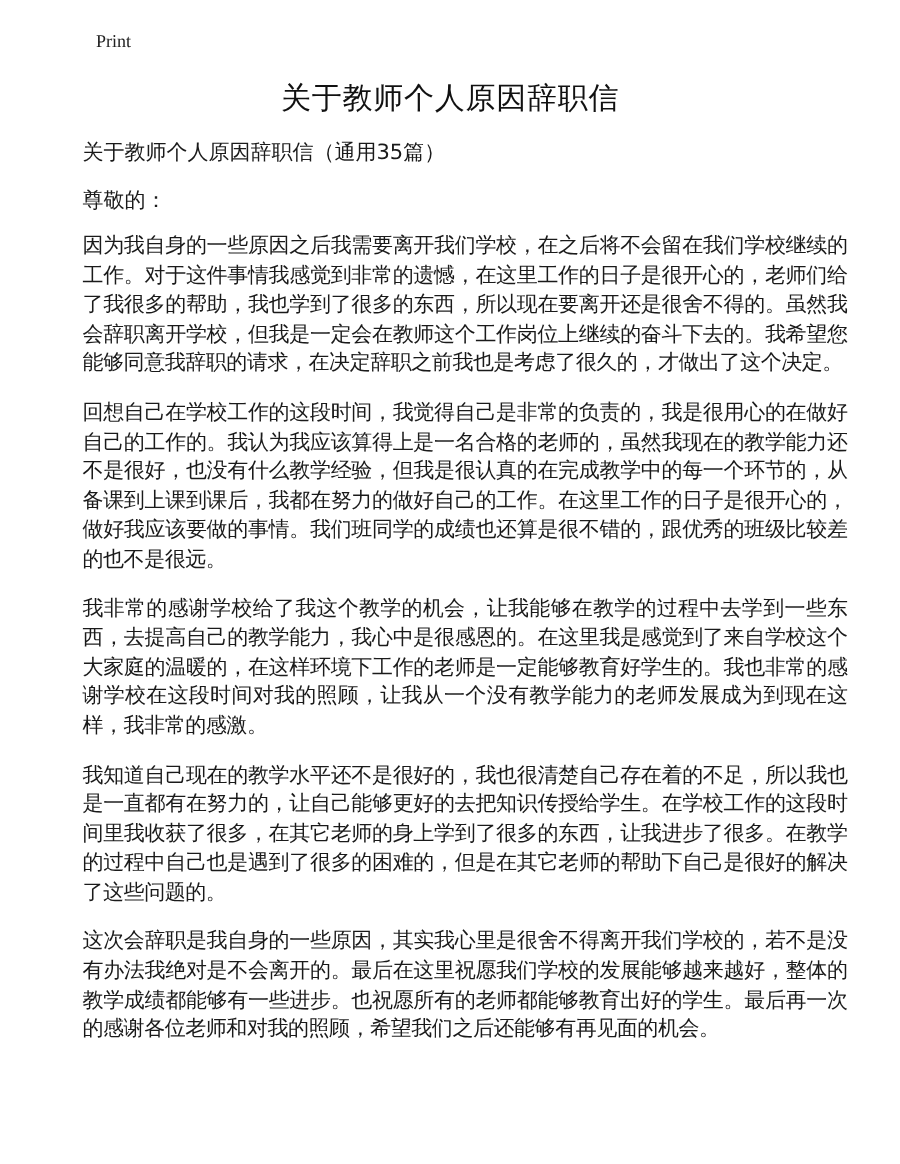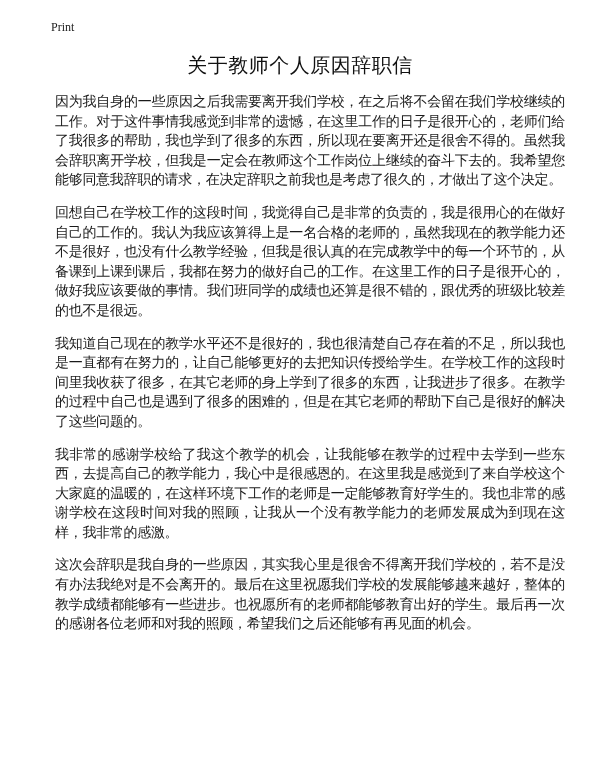--- a/index.html
+++ b/index.html
@@ -1,21 +1,21 @@
 <!DOCTYPE html>
 <html><head>
 <meta charset="utf-8">
 <style>
   html, body { margin: 0; padding: 0; background: #ffffff; }
   body {
     width: 600px; height: 776px; overflow: hidden; position: relative;
     font-family: "DejaVu Sans", sans-serif; color: #1a1a1a;
   }
   .print-label {
-    position: absolute; left: 51px; top: 20px;
+    position: absolute; left: 64px; top: 20px;
     font-family: "Liberation Serif", serif; font-size: 12px; color: #222;
   }
   .doc-title {
     position: absolute; left: 0; width: 600px; top: 52px;
     text-align: center; font-size: 20px; color: #111; letter-spacing: 0.5px;
   }
   .content {
     position: absolute; left: 55px; top: 92px; width: 510px;
   }
   .subtitle { font-size: 14px; line-height: 20px; margin: 0 0 12px 0; }
@@ -28,18 +28,20 @@
   }
 </style>
 </head>
 <body>
 
 <div class="print-label">Print</div>
 
 <h1 class="doc-title" style="margin:0;font-weight:normal;">关于教师个人原因辞职信</h1>
 
 <div class="content">
+  <p class="subtitle">关于教师个人原因辞职信（通用35篇）</p>
+  <p class="salutation">尊敬的：</p>
   <p class="para">因为我自身的一些原因之后我需要离开我们学校，在之后将不会留在我们学校继续的工作。对于这件事情我感觉到非常的遗憾，在这里工作的日子是很开心的，老师们给了我很多的帮助，我也学到了很多的东西，所以现在要离开还是很舍不得的。虽然我会辞职离开学校，但我是一定会在教师这个工作岗位上继续的奋斗下去的。我希望您能够同意我辞职的请求，在决定辞职之前我也是考虑了很久的，才做出了这个决定。</p>
   <p class="para">回想自己在学校工作的这段时间，我觉得自己是非常的负责的，我是很用心的在做好自己的工作的。我认为我应该算得上是一名合格的老师的，虽然我现在的教学能力还不是很好，也没有什么教学经验，但我是很认真的在完成教学中的每一个环节的，从备课到上课到课后，我都在努力的做好自己的工作。在这里工作的日子是很开心的，做好我应该要做的事情。我们班同学的成绩也还算是很不错的，跟优秀的班级比较差的也不是很远。</p>
+  <p class="para">我非常的感谢学校给了我这个教学的机会，让我能够在教学的过程中去学到一些东西，去提高自己的教学能力，我心中是很感恩的。在这里我是感觉到了来自学校这个大家庭的温暖的，在这样环境下工作的老师是一定能够教育好学生的。我也非常的感谢学校在这段时间对我的照顾，让我从一个没有教学能力的老师发展成为到现在这样，我非常的感激。</p>
   <p class="para">我知道自己现在的教学水平还不是很好的，我也很清楚自己存在着的不足，所以我也是一直都有在努力的，让自己能够更好的去把知识传授给学生。在学校工作的这段时间里我收获了很多，在其它老师的身上学到了很多的东西，让我进步了很多。在教学的过程中自己也是遇到了很多的困难的，但是在其它老师的帮助下自己是很好的解决了这些问题的。</p>
-  <p class="para">我非常的感谢学校给了我这个教学的机会，让我能够在教学的过程中去学到一些东西，去提高自己的教学能力，我心中是很感恩的。在这里我是感觉到了来自学校这个大家庭的温暖的，在这样环境下工作的老师是一定能够教育好学生的。我也非常的感谢学校在这段时间对我的照顾，让我从一个没有教学能力的老师发展成为到现在这样，我非常的感激。</p>
   <p class="para">这次会辞职是我自身的一些原因，其实我心里是很舍不得离开我们学校的，若不是没有办法我绝对是不会离开的。最后在这里祝愿我们学校的发展能够越来越好，整体的教学成绩都能够有一些进步。也祝愿所有的老师都能够教育出好的学生。最后再一次的感谢各位老师和对我的照顾，希望我们之后还能够有再见面的机会。</p>
 </div>
 
 </body></html>

